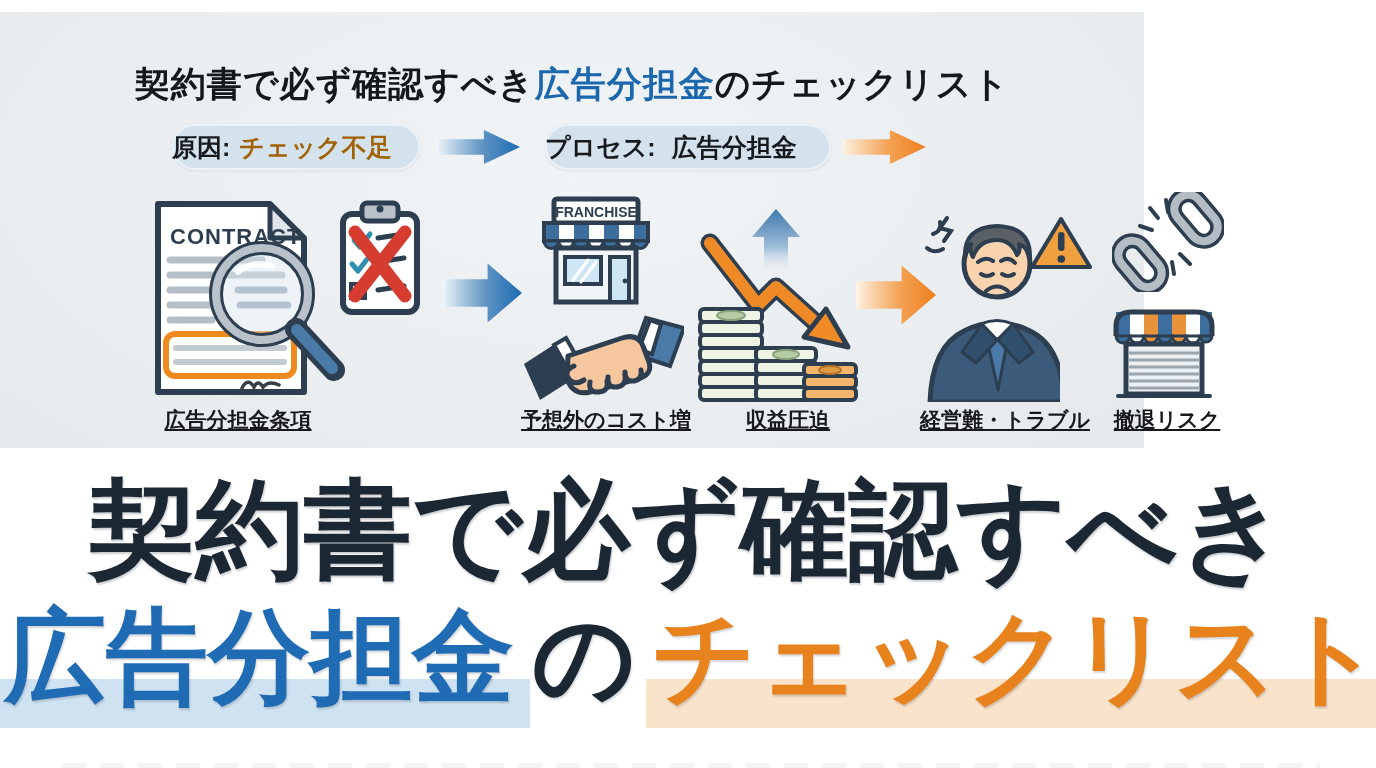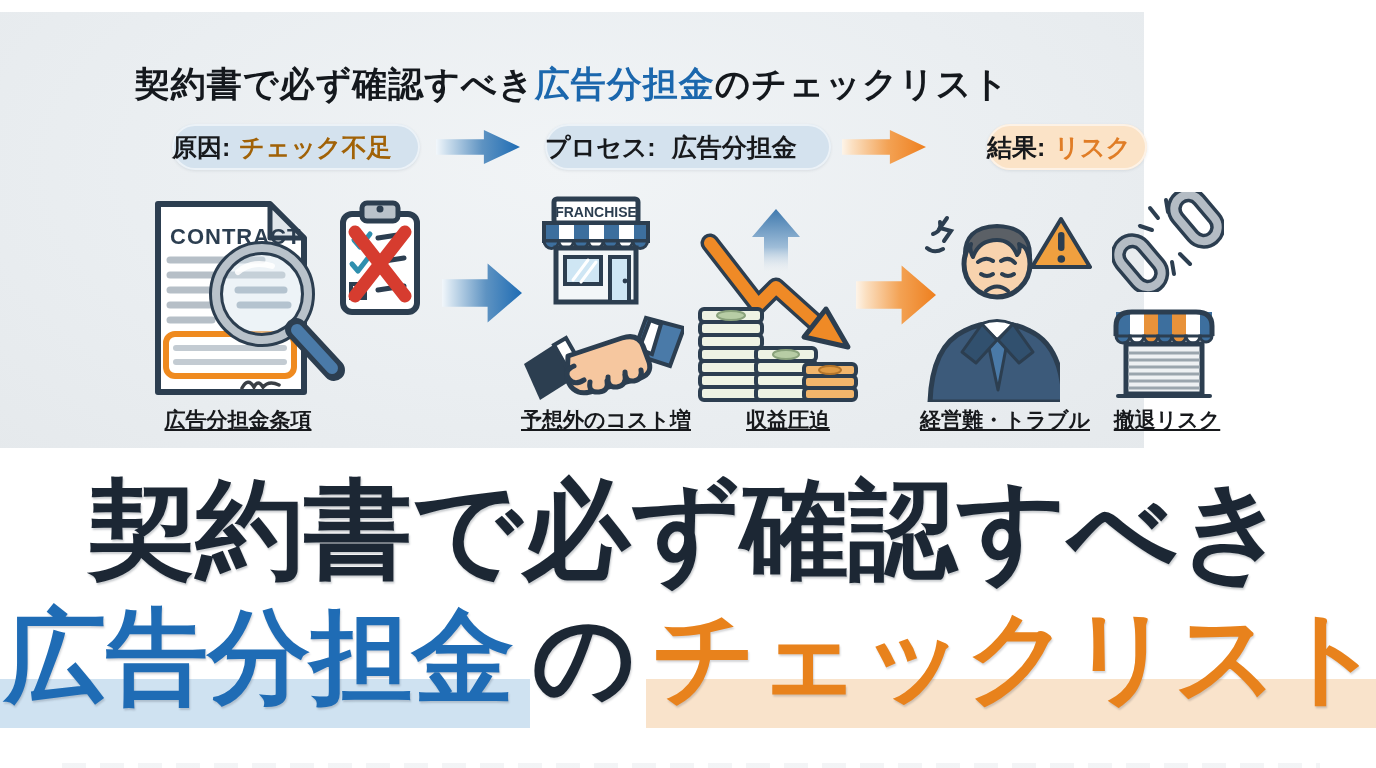--- a/index.html
+++ b/index.html
@@ -97,24 +97,20 @@
     <svg class="arrow-sm" id="arrow-stage-1" viewBox="0 0 100 58" preserveAspectRatio="none">
       <polygon points="0,17 57,17 57,3 100,29 57,55 57,41 0,41" fill="url(#gb)"></polygon>
     </svg>
     <div class="pill pill-blue" id="pill-process">
       <span class="v-black">プロセス:</span>
       <span class="v-black">広告分担金</span>
     </div>
     <svg class="arrow-sm" id="arrow-stage-2" viewBox="0 0 100 58" preserveAspectRatio="none">
       <polygon points="0,17 57,17 57,3 100,29 57,55 57,41 0,41" fill="url(#go)"></polygon>
     </svg>
-    <div class="pill pill-orange" id="pill-result">
-      <span class="v-black">結果:</span>
-      <span class="v-orange">リスク</span>
-    </div>
 
     <svg class="icon" id="icon-contract" viewBox="0 0 210 200">
       <path d="M8 6 h112 l34 34 v154 h-146 z" fill="#ffffff" stroke="#2c3e50" stroke-width="6" stroke-linejoin="round"></path>
       <path d="M120 6 l34 34 h-34 z" fill="#dfe5ea" stroke="#2c3e50" stroke-width="5" stroke-linejoin="round"></path>
       <text x="20" y="46" font-size="22" font-weight="bold" fill="#2c3e50" letter-spacing="1">CONTRACT</text>
       <g stroke="#b6bfc7" stroke-width="7" stroke-linecap="round">
         <line x1="20" y1="62" x2="112" y2="62"></line>
         <line x1="20" y1="77" x2="132" y2="77"></line>
         <line x1="20" y1="92" x2="66" y2="92"></line>
         <line x1="20" y1="107" x2="62" y2="107"></line>

